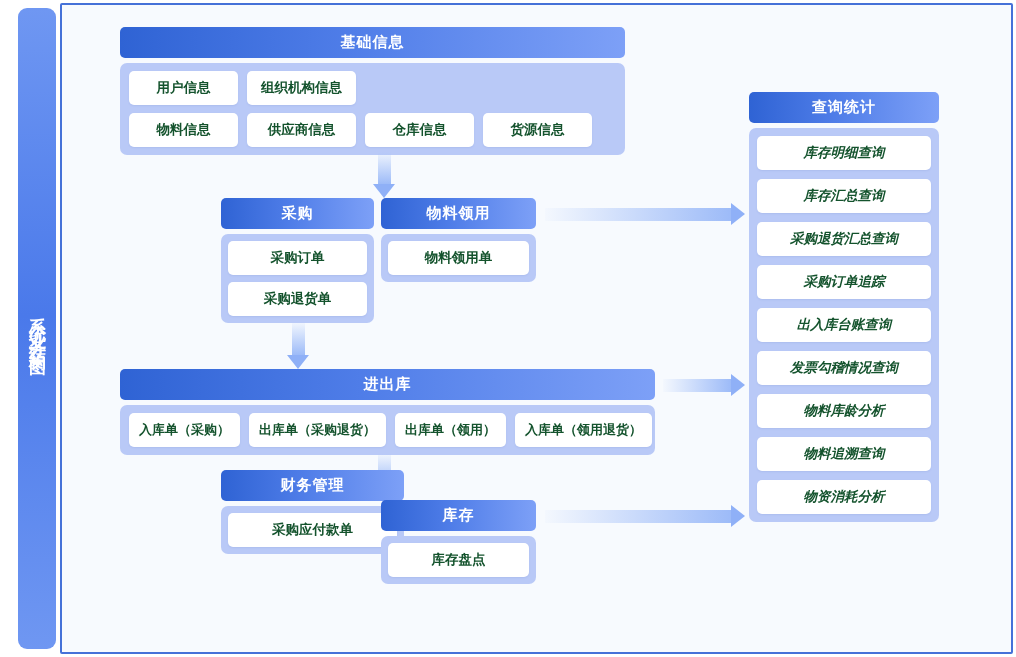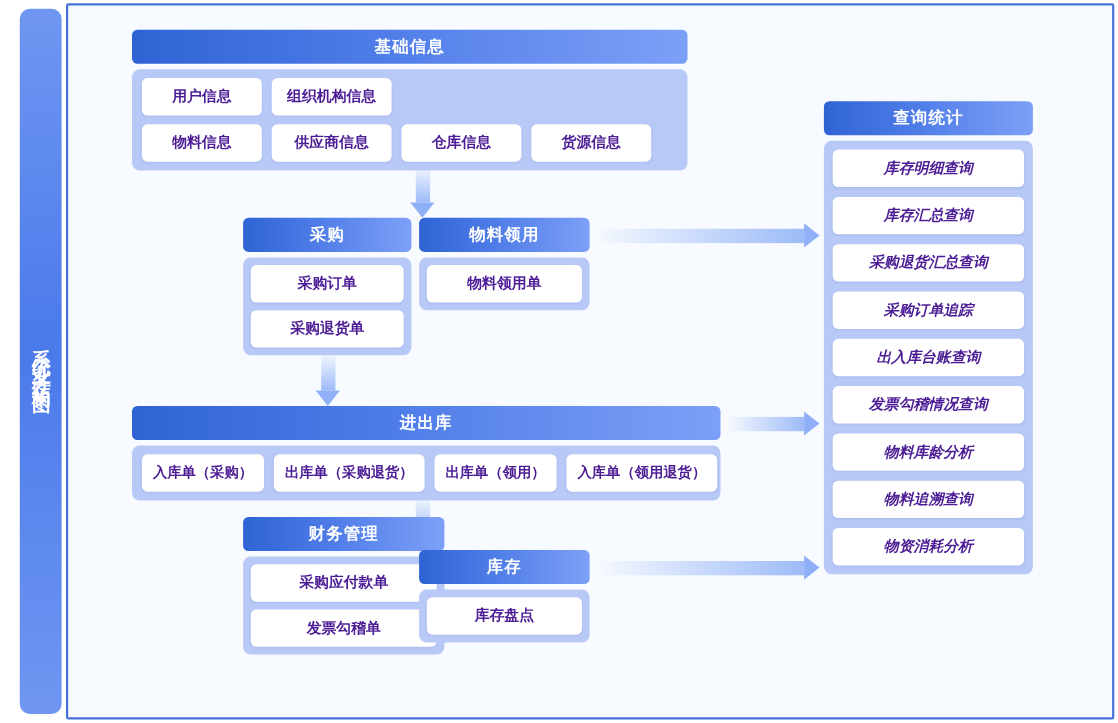--- a/index.html
+++ b/index.html
@@ -60,21 +60,21 @@
     display: flex;
     flex-wrap: wrap;
     gap: 7px;
   }
   .mod-body.col { flex-direction: column; }
   .card {
     background: #ffffff;
     border-radius: 5px;
     height: 34px;
     display: flex; align-items: center; justify-content: center;
-    color: #4c1d95;
+    color: #14532d;
     font-size: 13.5px;
     font-weight: bold;
     padding: 4px 10px;
     white-space: nowrap;
     box-shadow: 0 1px 2px rgba(60,90,170,0.10);
   }
 
   
   #mod-basic      { left: 120px; top: 27px;  width: 505px; }
   #mod-basic .mod-body { padding: 8px 9px; gap: 8px 9px; }
@@ -217,21 +217,20 @@
 
   <div class="arrow-down" id="arr-d3">
     <div class="shaft"></div>
     <div class="head"></div>
   </div>
 
   <div class="module" id="mod-finance">
     <div class="mod-header">财务管理</div>
     <div class="mod-body col">
       <div class="card">采购应付款单</div>
-      <div class="card">发票勾稽单</div>
     </div>
   </div>
 
   <div class="module" id="mod-stock">
     <div class="mod-header">库存</div>
     <div class="mod-body col">
       <div class="card">库存盘点</div>
     </div>
   </div>
 

